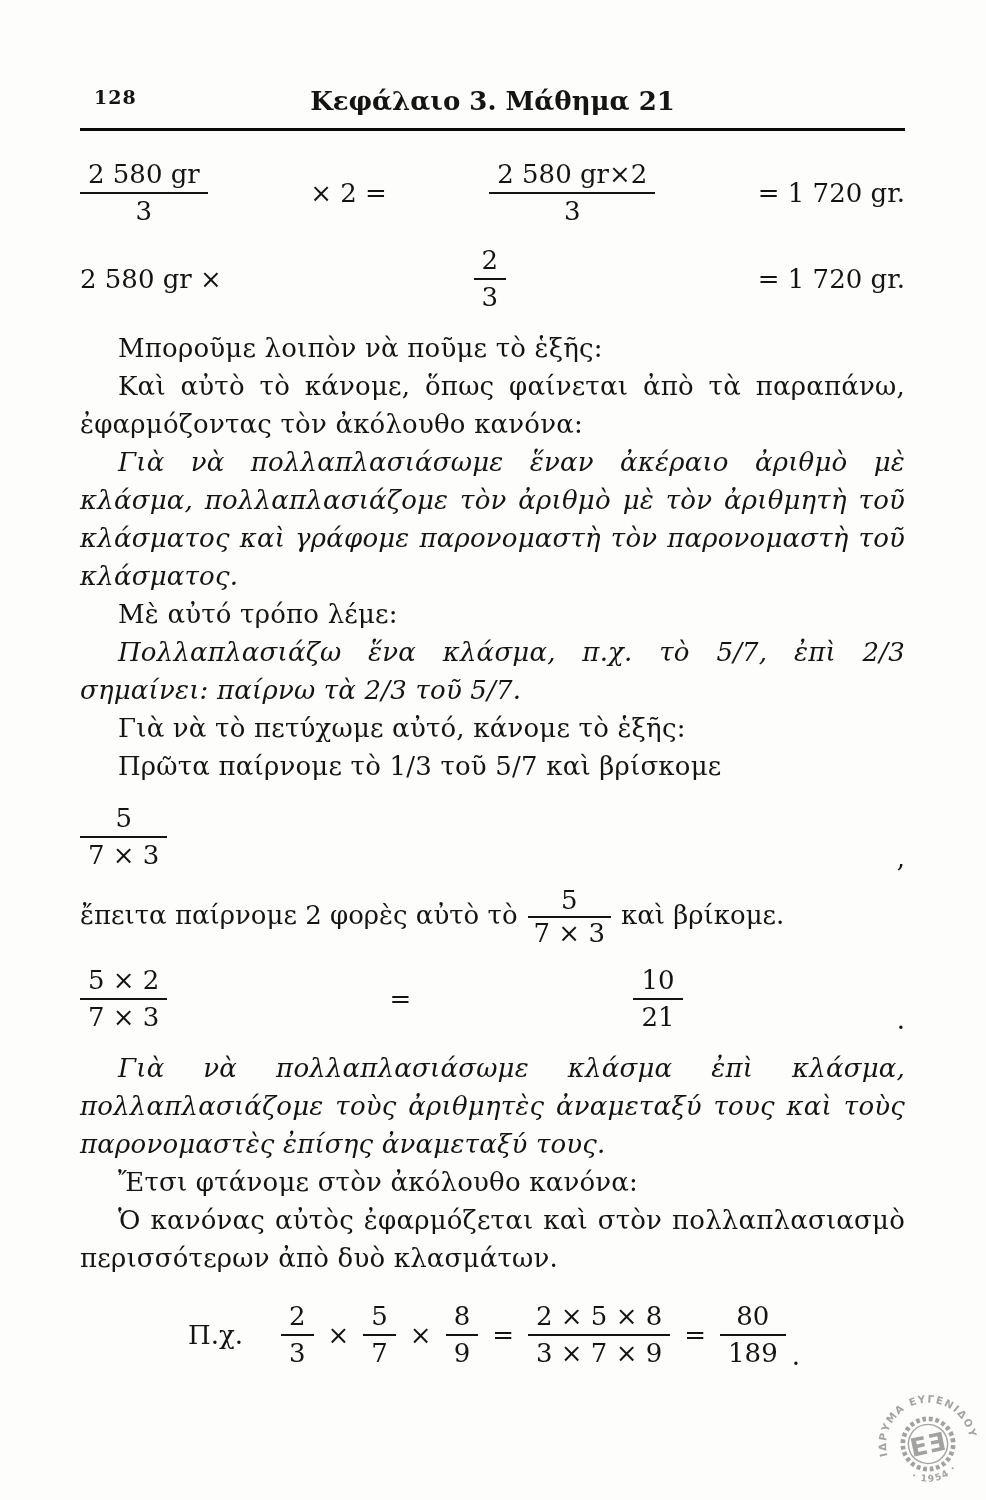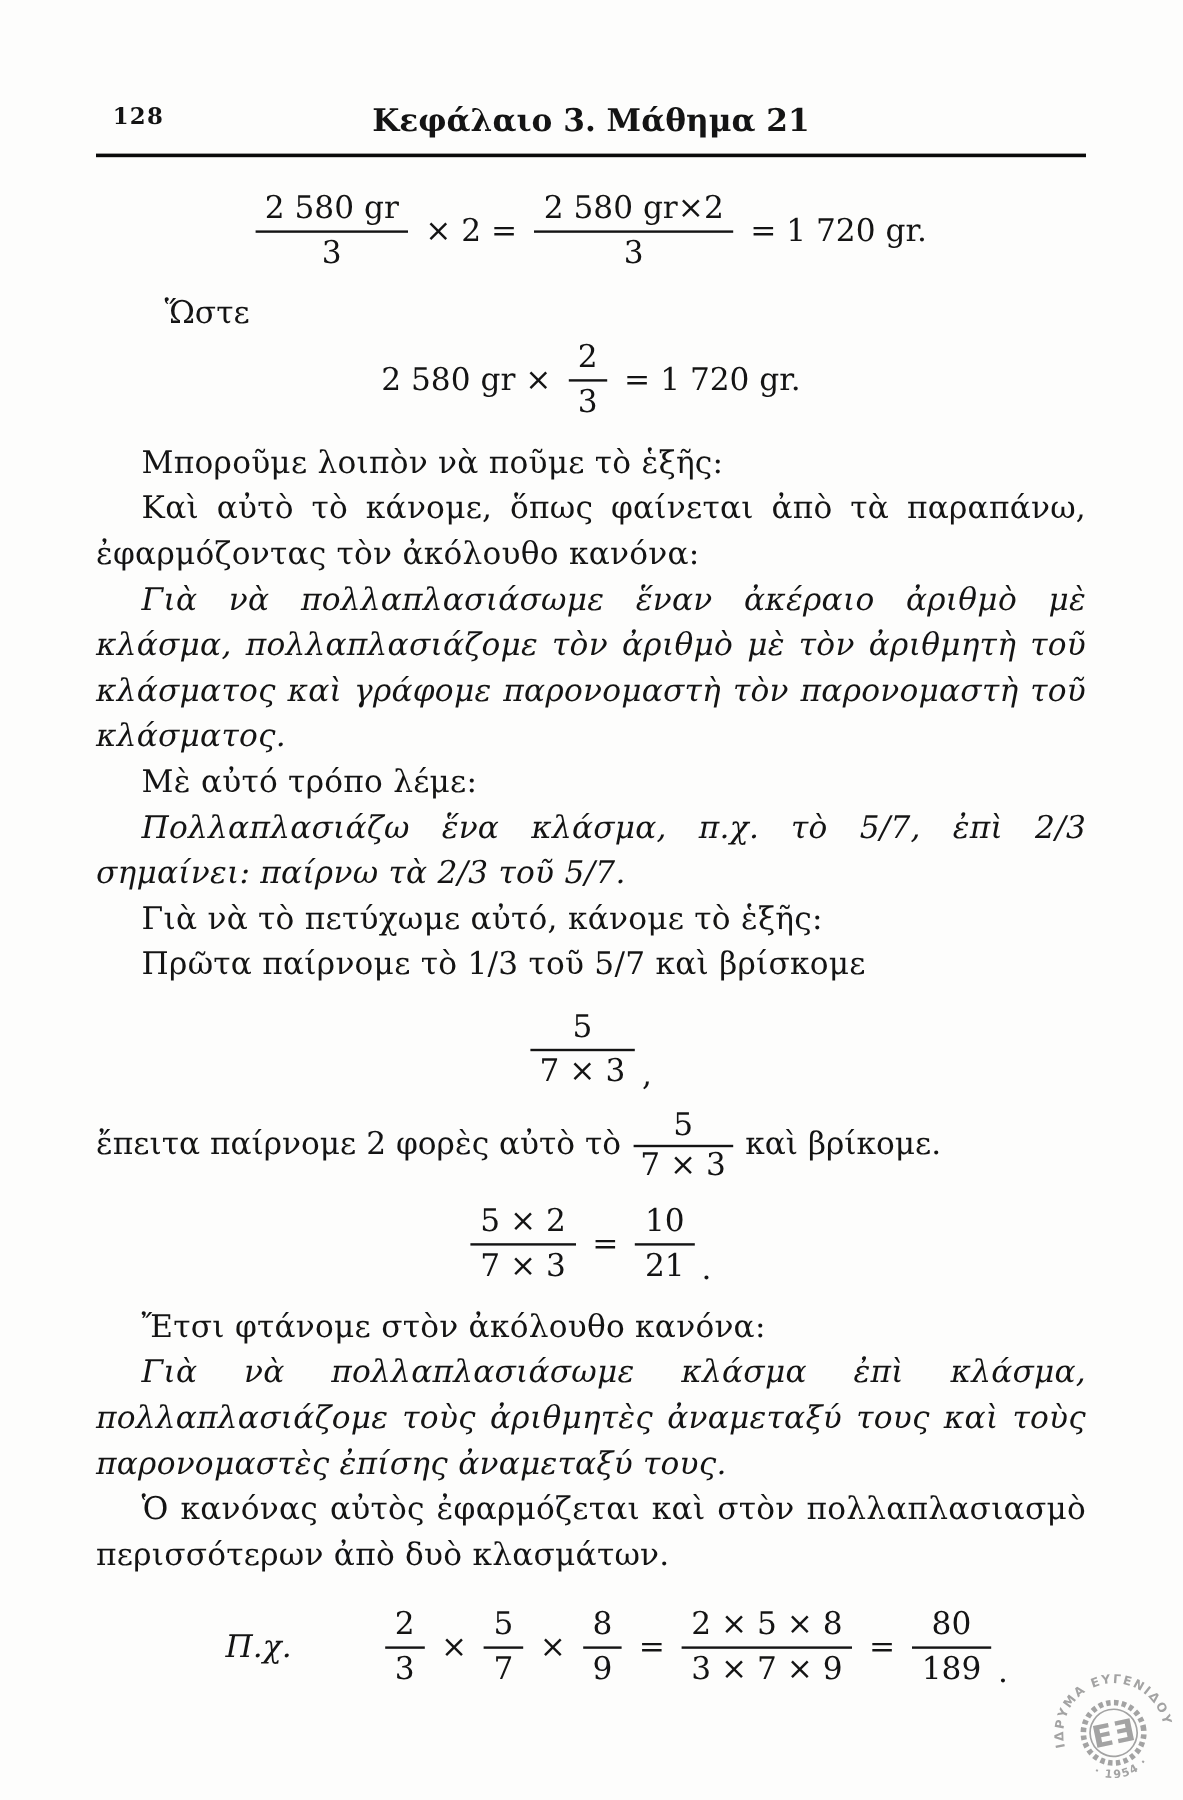--- a/index.html
+++ b/index.html
@@ -17,40 +17,40 @@
   .header-rule{border:0;border-top:3px solid #0a0a0a;margin:10px 0 0 0;}
   
   p.body{
     font-size:26px;line-height:38px;margin:0;text-align:justify;
     letter-spacing:.2px;
   }
   p.indent{text-indent:38px;}
   p.italic{font-style:italic;}
   
   .eq{
-    display:flex;justify-content:center;align-items:center;
+    display:flex;justify-content:space-between;align-items:center;
     font-size:26px;margin:14px 0;gap:14px;
   }
   .frac{display:inline-flex;flex-direction:column;text-align:center;vertical-align:middle;}
   .frac .num,.frac .den{display:block;padding:1px 8px;line-height:33px;}
   .frac .den{border-top:2px solid #141414;}
   .op{white-space:nowrap;}
   .tail-low{align-self:flex-end;margin-left:-8px;line-height:30px;}
   .oste{margin:8px 0 0 0;text-indent:57px;font-size:26px;line-height:36px;text-align:left;}
   
   .inline-frac-line{
     font-size:26px;line-height:38px;margin:12px 0 6px 0;text-align:justify;
     display:block;
   }
   .ifrac{display:inline-flex;flex-direction:column;text-align:center;vertical-align:middle;margin:0 10px;}
   .ifrac .num,.ifrac .den{display:block;padding:0 6px;line-height:31px;}
   .ifrac .den{border-top:2px solid #141414;}
   
   .eq-labeled{justify-content:flex-start;padding-left:108px;}
-  .eq-label{margin-right:64px;white-space:nowrap;font-style:italic;}
+  .eq-label{margin-right:24px;white-space:nowrap;}
   
   .seal{position:absolute;left:872px;top:1388px;width:112px;height:112px;opacity:.82;}
   .seal svg{width:112px;height:112px;}
   .seal text{fill:#8f8f8f;}
   .seal .ring-text{font-family:"DejaVu Sans","Liberation Sans",sans-serif;font-size:11px;font-weight:bold;letter-spacing:1.6px;}
   .seal .year-text{font-family:"DejaVu Sans","Liberation Sans",sans-serif;font-size:10px;font-weight:bold;letter-spacing:1.4px;}
   .seal .monogram-text{font-family:"DejaVu Sans","Liberation Sans",sans-serif;font-size:27px;font-weight:bold;letter-spacing:1px;}
 </style>
 </head>
 <body>
@@ -70,21 +70,20 @@
         <span class="den">3</span>
       </span>
       <span class="op">× 2 =</span>
       <span class="frac">
         <span class="num">2 580 gr×2</span>
         <span class="den">3</span>
       </span>
       <span class="op">= 1 720 gr.</span>
     </div>
 
-    <p class="oste">Ὥστε</p>
 
     <div class="eq" style="margin-top:2px;">
       <span class="op">2 580 gr ×</span>
       <span class="frac">
         <span class="num">2</span>
         <span class="den">3</span>
       </span>
       <span class="op">= 1 720 gr.</span>
     </div>
 
@@ -115,22 +114,22 @@
         <span class="den">7 × 3</span>
       </span>
       <span class="op">=</span>
       <span class="frac">
         <span class="num">10</span>
         <span class="den">21</span>
       </span>
       <span class="tail-low">.</span>
     </div>
 
+    <p class="body indent italic">Γιὰ νὰ πολλαπλασιάσωμε κλάσμα ἐπὶ κλάσμα, πολλαπλασιάζομε τοὺς ἀριθμητὲς ἀναμεταξύ τους καὶ τοὺς παρονομαστὲς ἐπίσης ἀναμεταξύ τους.</p>
     <p class="body indent">Ἔτσι φτάνομε στὸν ἀκόλουθο κανόνα:</p>
-    <p class="body indent italic">Γιὰ νὰ πολλαπλασιάσωμε κλάσμα ἐπὶ κλάσμα, πολλαπλασιάζομε τοὺς ἀριθμητὲς ἀναμεταξύ τους καὶ τοὺς παρονομαστὲς ἐπίσης ἀναμεταξύ τους.</p>
     <p class="body indent">Ὁ κανόνας αὐτὸς ἐφαρμόζεται καὶ στὸν πολλαπλασιασμὸ περισσότερων ἀπὸ δυὸ κλασμάτων.</p>
 
     <div class="eq eq-labeled" style="margin-top:22px;">
       <span class="eq-label">Π.χ.</span>
       <span class="frac">
         <span class="num">2</span>
         <span class="den">3</span>
       </span>
       <span class="op">×</span>
       <span class="frac">

